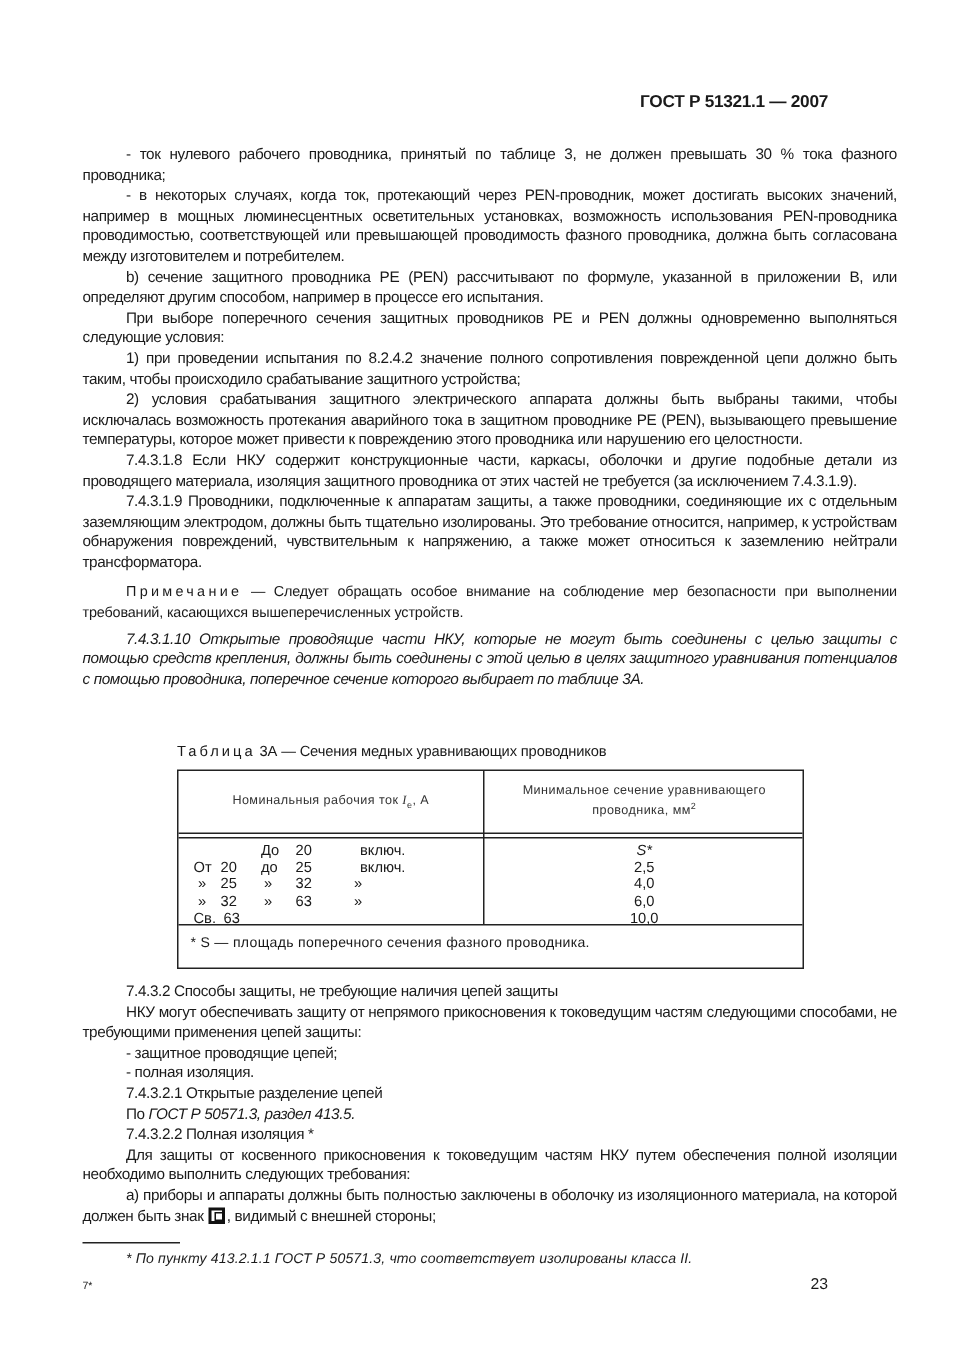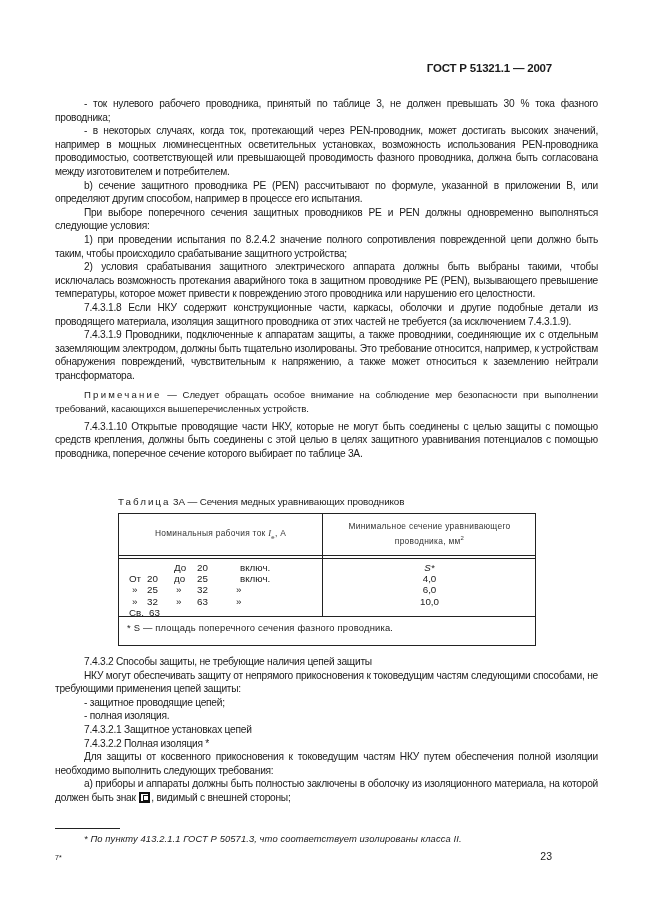--- a/index.html
+++ b/index.html
@@ -3,21 +3,21 @@
 <meta charset="utf-8">
 <style>
   html, body { margin: 0; padding: 0; background: #ffffff; }
   body { width: 646px; height: 913px; position: relative; overflow: hidden;
          font-family: "Liberation Sans", sans-serif; color: #1a1a1a; }
   .page { position: absolute; left: 0; top: 0; width: 600px; height: 913px; }
   .header-code { position: absolute; right: 48px; top: 62px; font-size: 11.5px; font-weight: bold; letter-spacing: -0.2px; }
   .body-text { position: absolute; left: 55px; width: 543px; top: 97px;
                font-size: 10.2px; line-height: 13.6px; text-align: justify; letter-spacing: -0.25px; }
   .body-text p { margin: 0; text-indent: 29px; }
-  .body-text p.gap { margin-top: 4px; }
+  .body-text p.gap { margin-top: 4px; font-style: italic; }
   .body-text p.note { margin-top: 6px; font-size: 9.6px; letter-spacing: -0.1px; }
   .note-label { letter-spacing: 2.2px; }
   .table-caption { position: absolute; left: 118px; top: 496px; font-size: 9.8px; letter-spacing: -0.1px; }
   .cap-label { letter-spacing: 2px; }
   .tbl { position: absolute; left: 118px; top: 513px; width: 418px; height: 133px;
          border: 1px solid #222; box-sizing: border-box; font-size: 9.4px; }
   .tbl .vdiv { position: absolute; left: 203px; top: 0; height: 102px; border-left: 1px solid #222; }
   .tbl .hdr-line1 { position: absolute; left: 0; right: 0; top: 41px; border-top: 1px solid #222; }
   .tbl .hdr-line2 { position: absolute; left: 0; right: 0; top: 44px; border-top: 1px solid #222; }
   .tbl .foot-line { position: absolute; left: 0; right: 0; top: 102px; border-top: 1px solid #222; }
@@ -110,34 +110,36 @@
           <span class="c5" style="left:102px">»</span>
       </div>
       <div class="row">
         <span class="c1">Св.</span>
           <span class="c2" style="left:30px">63</span>
       </div>
     </div>
 
     <div class="vals">
       <div style="font-style:italic">S*</div>
+      <div>2,5</div>
       <div>4,0</div>
       <div>6,0</div>
       <div>10,0</div>
     </div>
 
     <div class="tfoot">*  S — площадь поперечного сечения фазного проводника.</div>
   </div>
 
   <div class="body2">
     <p>7.4.3.2 Способы  защиты, не требующие наличия цепей защиты</p>
     <p>НКУ могут обеспечивать защиту от непрямого прикосновения к токоведущим частям следующими способами, не требующими применения цепей защиты:</p>
     <p>- защитное проводящие цепей;</p>
     <p>- полная изоляция.</p>
-    <p>7.4.3.2.1 Защитное установках цепей</p>
+    <p>7.4.3.2.1 Открытые разделение цепей</p>
+    <p><span>По </span><i>ГОСТ Р 50571.3, раздел 413.5.</i></p>
     <p>7.4.3.2.2  Полная изоляция *</p>
     <p>Для защиты от косвенного прикосновения к токоведущим частям НКУ путем обеспечения  полной изоляции необходимо выполнить следующих требования:</p>
     <p><span>а) приборы и аппараты должны быть полностью заключены в оболочку из изоляционного материала, на которой должен быть знак </span><span class="sym"></span><span>, видимый с внешней стороны;</span></p>
   </div>
 
   <div class="fn-rule"></div>
   <div class="footnote">* По пункту  413.2.1.1 ГОСТ Р 50571.3, что соответствует изолированы класса II.</div>
   <div class="sig">7*</div>
   <div class="pagenum">23</div>
 </div>

